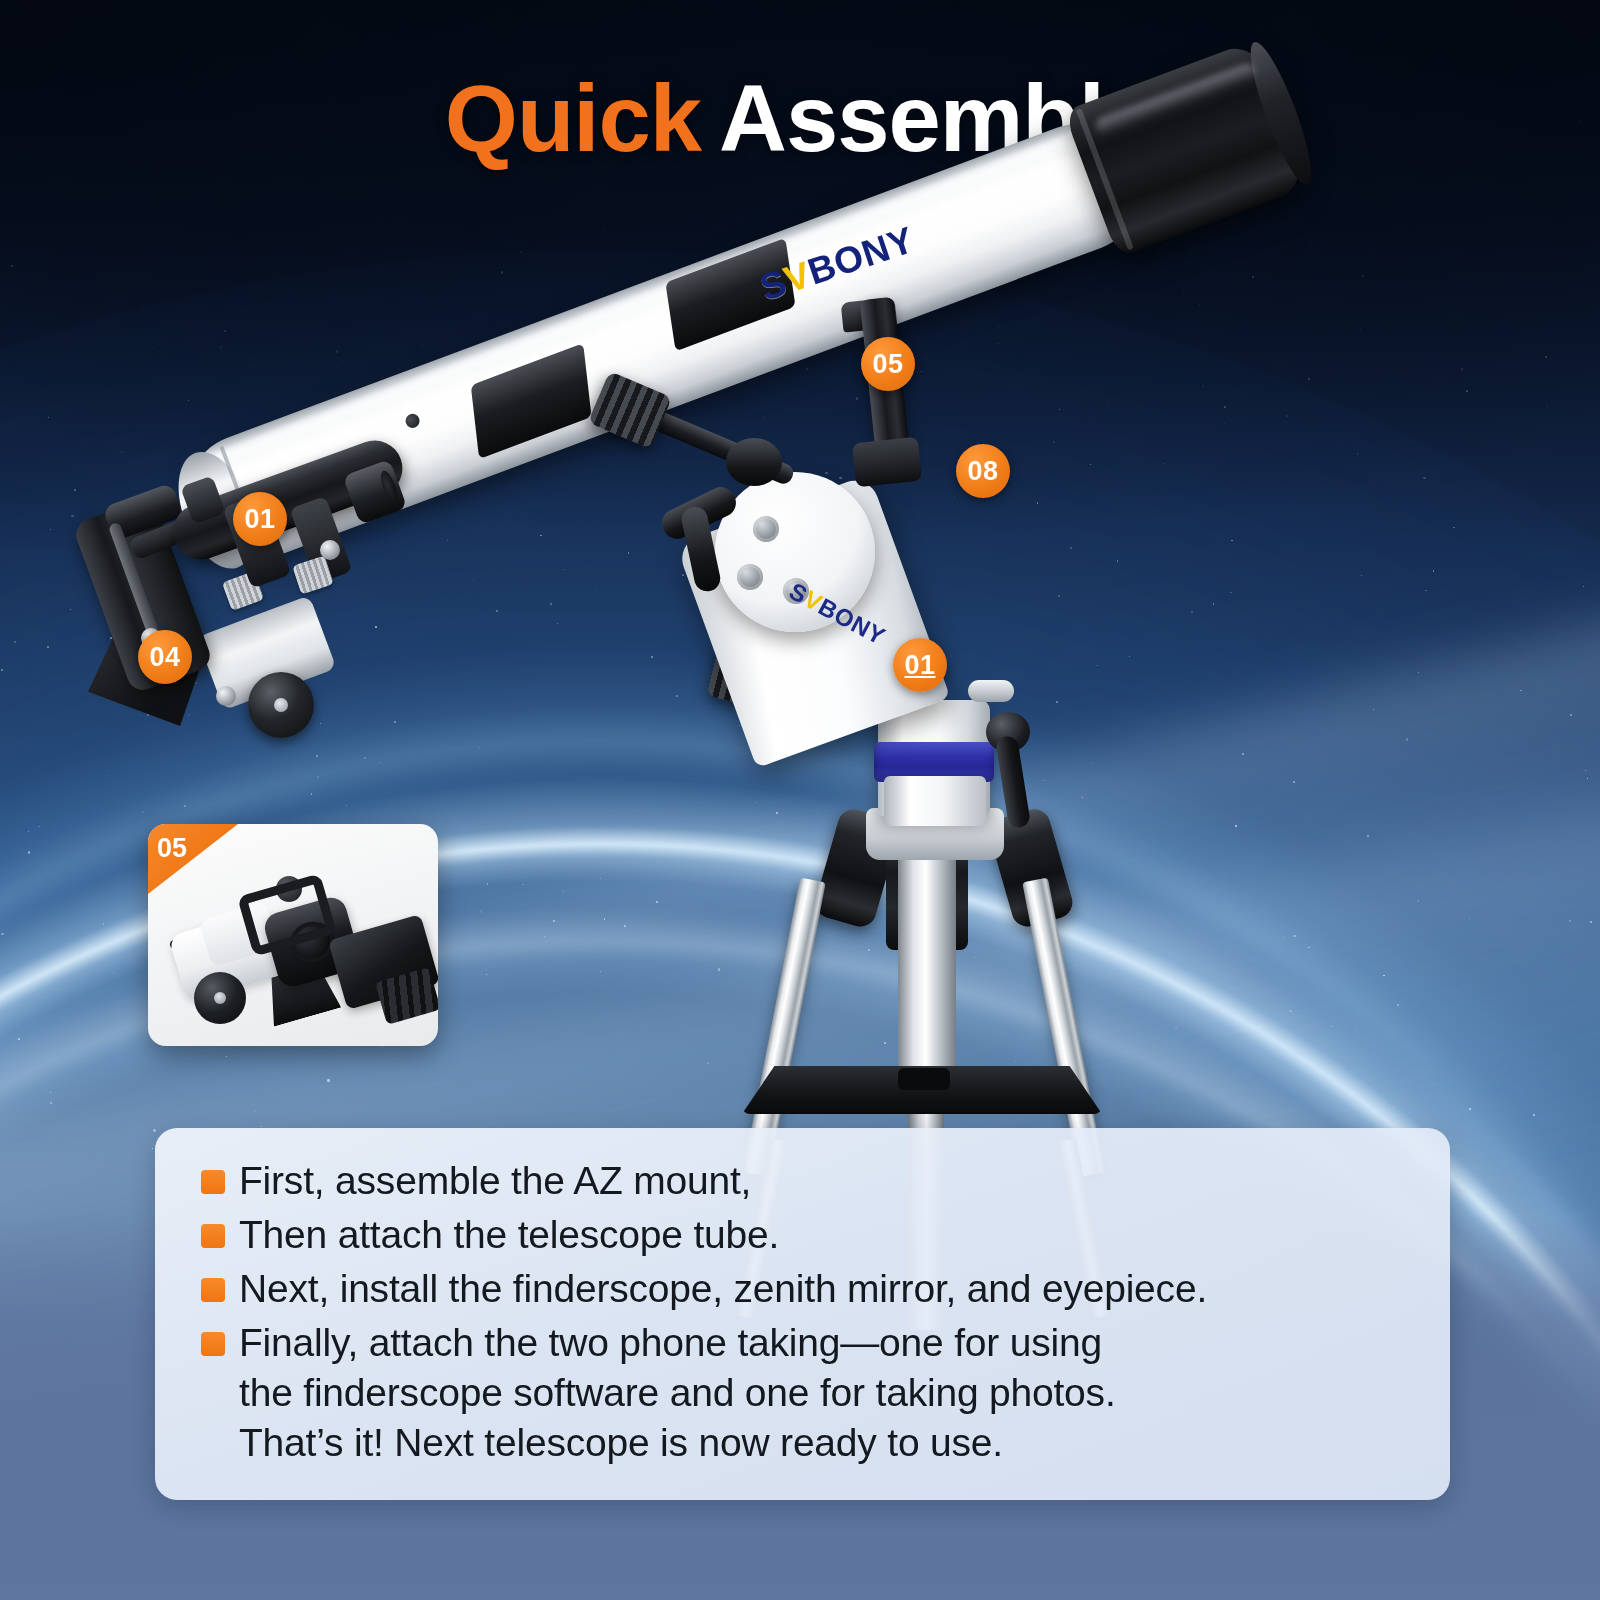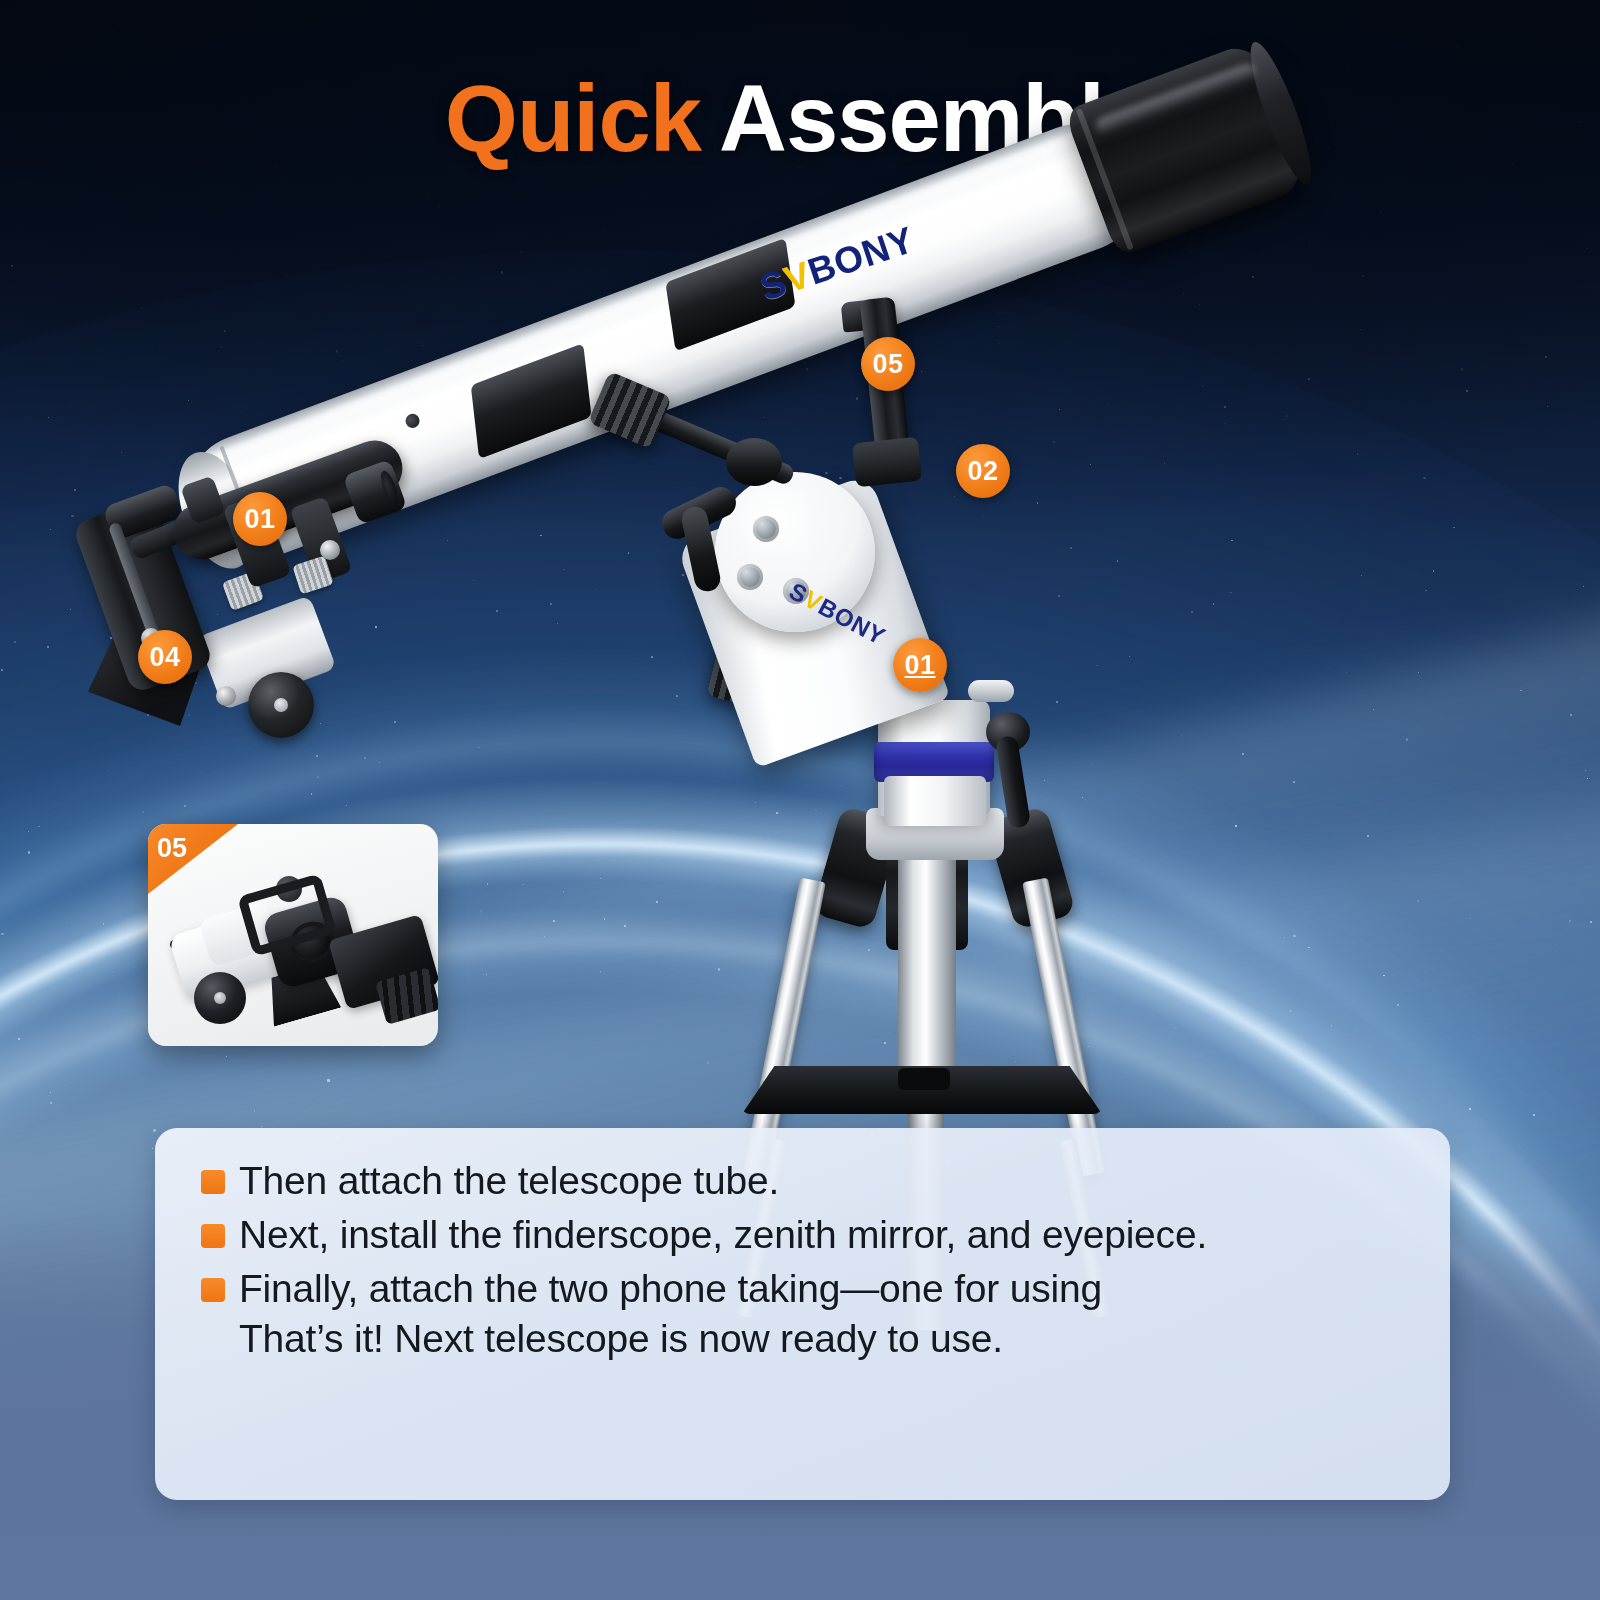--- a/index.html
+++ b/index.html
@@ -1002,21 +1002,21 @@
     <div class="finder"></div>
     <div class="finder-ep"></div>
     <div class="finder-obj"></div>
     <div class="finder-brk"></div>
     <div class="finder-brk2"></div>
     <div class="thumbscrew" style="left:296px; top:560px; transform:rotate(-18deg);"></div>
     <div class="silverbolt" style="left:320px; top:540px;"></div>
   </div>
 
   <div class="badge" style="left:893px; top:638px;text-decoration:underline;">01</div>
-  <div class="badge" style="left:956px; top:444px;">02</div>
+  <div class="badge" style="left:956px; top:444px;">08</div>
   <div class="badge" style="left:233px; top:492px;">01</div>
   <div class="badge" style="left:138px; top:630px;">04</div>
   <div class="badge" style="left:861px; top:337px;">05</div>
 
   <div class="inset">
     <div class="ph-scene">
       <div class="ph-dot"></div>
       <div class="ph-white-ep"></div>
       <div class="ph-white-ep2"></div>
       <div class="ph-smallknob"></div>
@@ -1027,34 +1027,39 @@
       <div class="ph-clampbig"></div>
       <div class="ph-jaw"></div>
     </div>
     <div class="inset-corner">
       <span>05</span>
     </div>
   </div>
 
   <div class="card">
 
+    <div class="bullet-row">
+      <div class="bul"></div>
+      <div class="btxt">First, assemble the AZ mount,</div>
+    </div>
 
     <div class="bullet-row">
       <div class="bul"></div>
       <div class="btxt">Then attach the telescope tube.</div>
     </div>
 
     <div class="bullet-row">
       <div class="bul"></div>
       <div class="btxt">Next, install the finderscope, zenith mirror, and eyepiece.</div>
     </div>
 
     <div class="bullet-row">
       <div class="bul"></div>
       <div>
         <div class="btxt">Finally, attach the two phone taking—one for using</div>
+        <div class="btxt">the finderscope software and one for taking photos.</div>
         <div class="btxt">That’s it! Next telescope is now ready to use.</div>
       </div>
     </div>
 
   </div>
 
 </div>
 
 </body></html>

